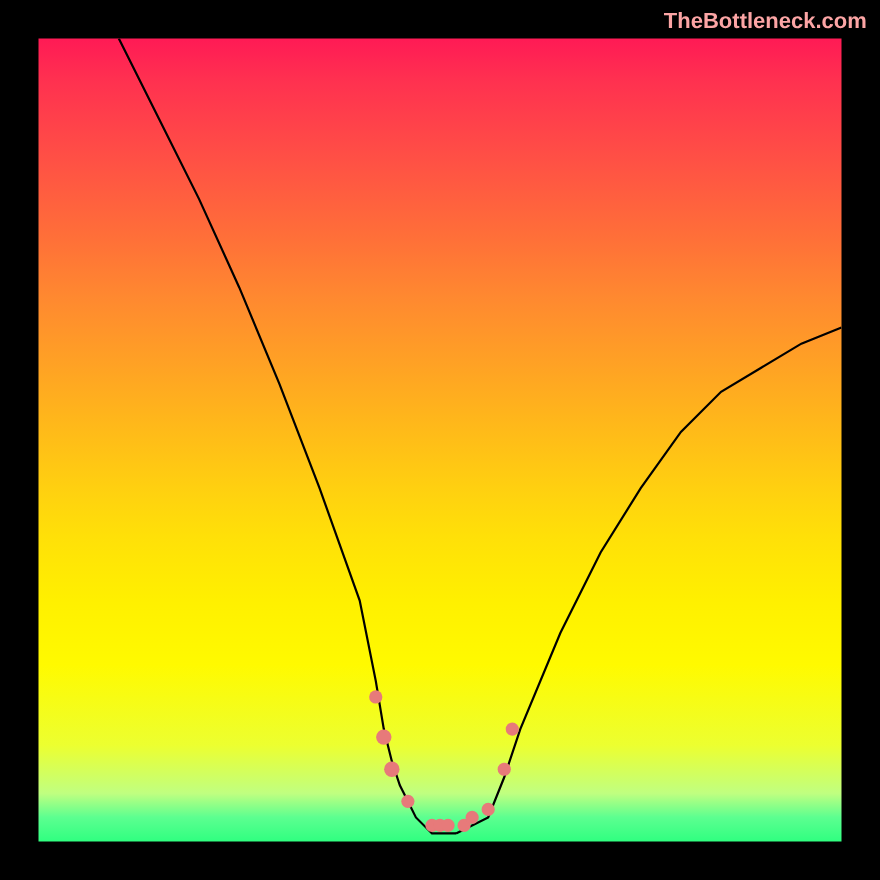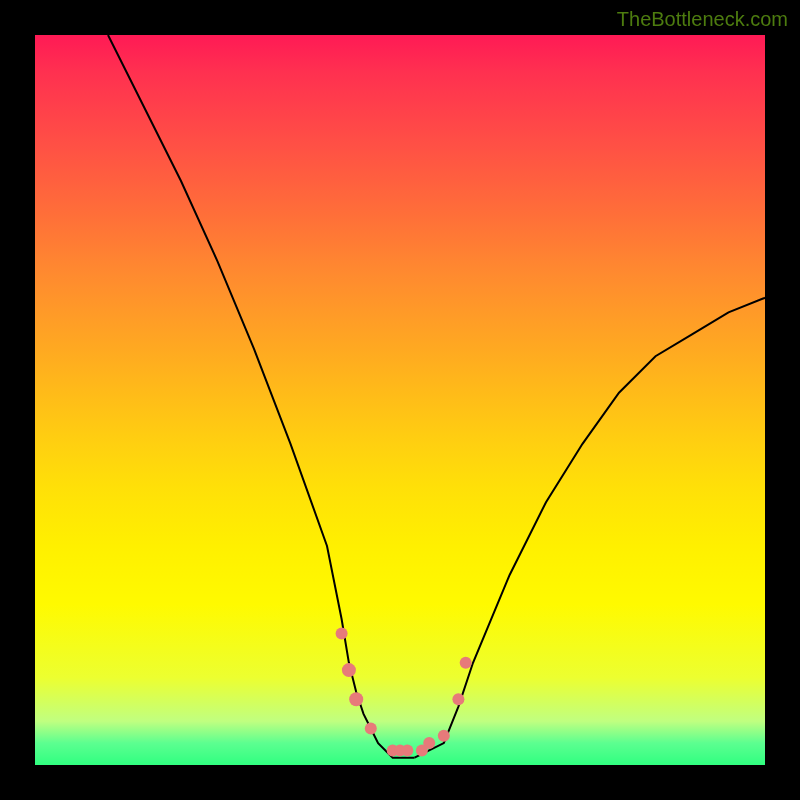--- a/index.html
+++ b/index.html
@@ -10,23 +10,23 @@
     .container {
       width: 800px;
       height: 800px;
       background: #000;
       position: relative;
     }
     .watermark {
       position: absolute;
       top: 8px;
       right: 12px;
-      color: #4d7c0f;
+      color: #fca5a5;
       font-size: 20px;
-      font-weight: normal;
+      font-weight: bold;
       z-index: 10;
     }
     .chart-area {
       position: absolute;
       left: 35px;
       top: 35px;
       width: 730px;
       height: 730px;
       background: linear-gradient(to bottom,
         #ff1a55 0%,

